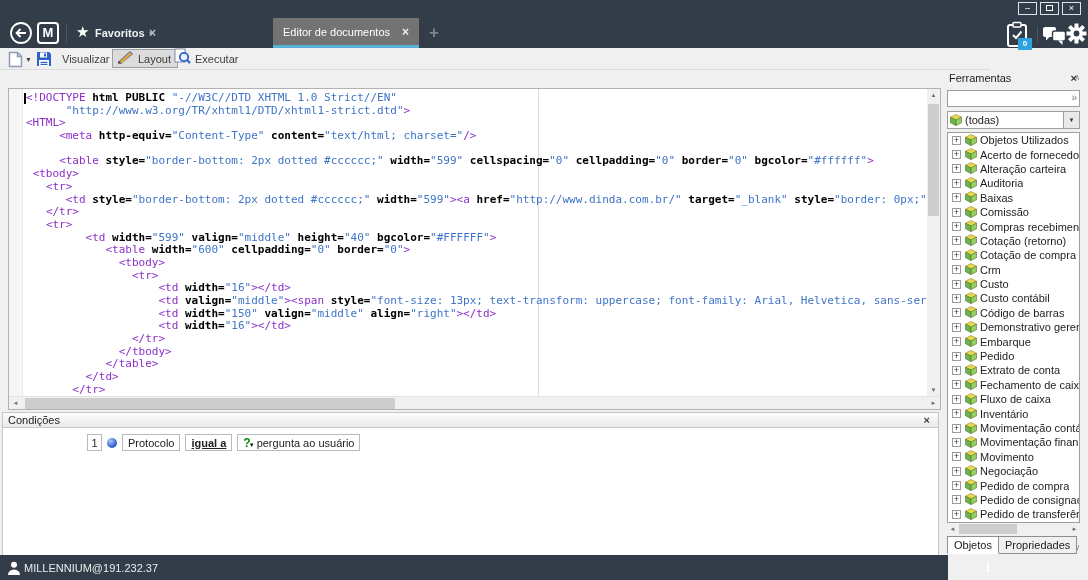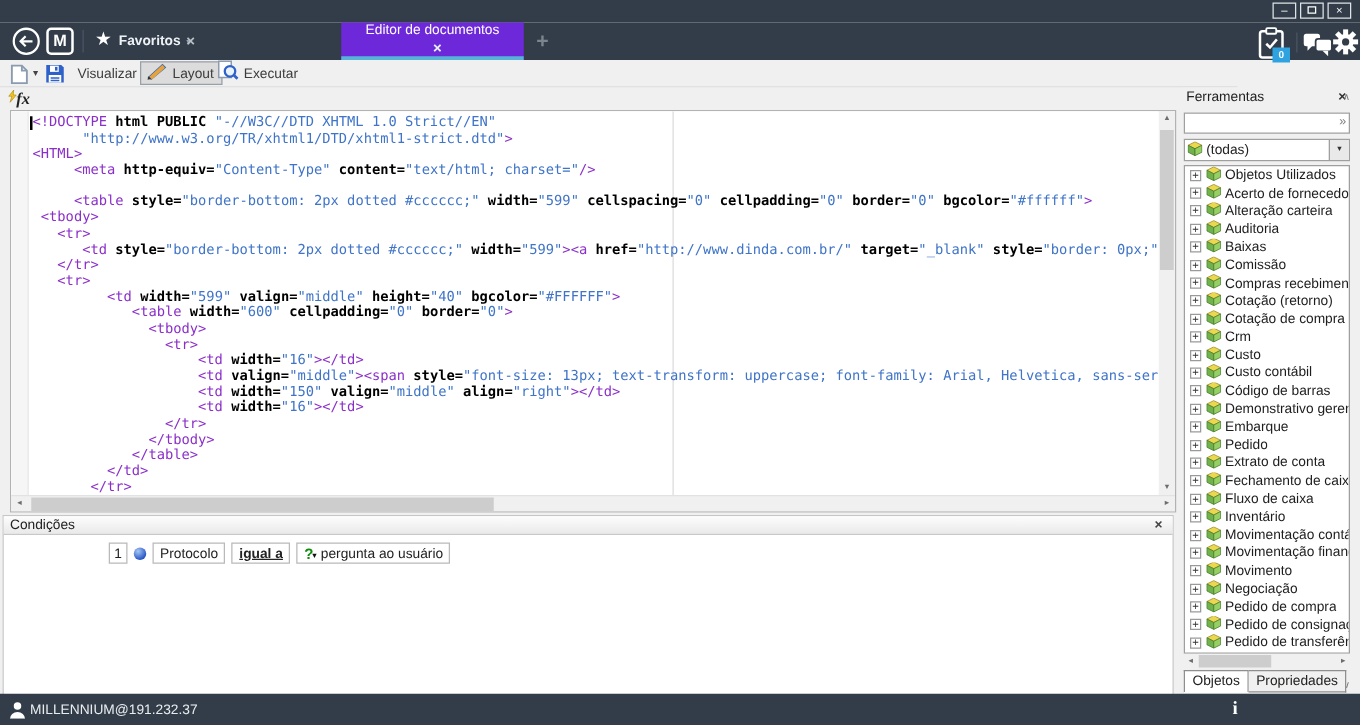--- a/index.html
+++ b/index.html
@@ -21,22 +21,22 @@
            color:#fff; font-weight:bold; font-size:13px; text-align:center; line-height:18px; }
   .hdivider { position:absolute; left:66px; top:6px; width:1px; height:18px; background:#4a5663; }
   .star { left:76px; top:4px; color:#fff; font-size:15px; line-height:20px; }
   .favlabel { position:absolute; left:95px; top:9px; color:#eef2f5; font-size:11px; font-weight:bold; }
   .favcaret { position:absolute; left:149px; top:11px; color:#93a0ab; font-size:8px; }
 
   .tab-inactive { position:absolute; left:133px; top:0; width:140px; height:30px; display:flex;
                   align-items:center; padding:0 8px; }
   .tab-inactive .tlabel { color:#c7ced5; font-size:11px; flex:1; }
   .tab-x { color:#b8c0c7; font-size:12px; font-weight:bold; margin-left:8px; }
-  .tab-active { position:absolute; left:273px; top:0; width:146px; height:30px; background:#6d28d9;
-                border-bottom:3px solid #58b2d8; display:flex; align-items:center; padding:0 10px;flex-direction:column; }
+  .tab-active { position:absolute; left:273px; top:0; width:146px; height:30px; background:#737373;
+                border-bottom:3px solid #58b2d8; display:flex; align-items:center; padding:0 10px; }
   .tab-active .tlabel { color:#fff; font-size:11px; flex:1; }
   .tab-active .tab-x { color:#e9f2f7; }
   .newtab { position:absolute; left:429px; top:5px; color:#7c858e; font-size:17px; font-weight:bold; }
 
   .clipicon { left:1005px; top:3px; }
   .badge { position:absolute; left:1018px; top:20px; width:14px; height:12px; background:#2fa3e0;
            color:#fff; font-size:8px; font-weight:bold; text-align:center; line-height:12px; }
   .hdivider2 { position:absolute; left:1037px; top:8px; width:1px; height:16px; background:#4a5663; }
   .chaticon { left:1042px; top:7px; }
   .gearicon { left:1066px; top:5px; }
@@ -130,21 +130,21 @@
   .tree-hscroll { position:absolute; left:2px; top:453px; width:133px; height:12px; background:#f0f0f0; }
   .tree-hscroll .arr { position:absolute; top:0; width:11px; height:12px; color:#6d6d6d; font-size:6px;
                        text-align:center; line-height:12px; }
   .tree-hthumb { position:absolute; left:12px; top:1px; width:58px; height:10px; background:#cdcdcd; }
   .tools-tabs { position:absolute; left:2px; top:466px; height:18px; display:flex; }
   .ttab { height:18px; border:1px solid #8e8e8e; font-size:11px; color:#222; padding:2px 6px 0 6px; }
   .ttab.active { background:#fff; border-bottom:1px solid #fff; font-weight:normal; }
   .ttab.inactive { background:#f0f0f0; border-left:none; }
 
   
-  .statusbar { position:absolute; left:0; top:555px; width:1088px; height:25px; background:#323d49; }
+  .statusbar { position:absolute; left:0; top:555px; width:948px; height:25px; background:#323d49; }
   .personicon { position:absolute; left:7px; top:6px; }
   .statustext { position:absolute; left:24px; top:7px; color:#e9ecef; font-size:11px; }
   .infoicon { position:absolute; left:986px; top:4px; color:#fff; font-family:"Liberation Serif",serif;
               font-weight:bold; font-size:15px; }
 </style>
 </head>
 <body>
 
 <div id="app">
 
@@ -243,30 +243,20 @@
         <svg width="17" height="17" viewBox="0 0 17 17">
           <rect x="1" y="1" width="10" height="13" fill="#fff" stroke="#8c9cb0" stroke-width="1.2"></rect>
           <circle cx="10" cy="9" r="4.2" fill="#eaf2fb" stroke="#2e62c9" stroke-width="1.8"></circle>
           <path d="M13.2 12.2 L16 15" stroke="#2e62c9" stroke-width="2.2" fill="none"></path>
         </svg>
       </span>
       <span class="tbtn-label">Executar</span>
     </div>
   </div>
 
-  <div class="fxrow">
-    <div class="fxbtn">
-      <span class="fxbolt">
-        <svg width="8" height="10" viewBox="0 0 8 10">
-            <path d="M5 0 L1 5 h2.5 L2 10 L7 4 H4.5 z" fill="#f5c518" stroke="#a8860b" stroke-width="0.5"></path>
-          </svg>
-      </span>
-      <span class="fxtext">fx</span>
-    </div>
-  </div>
 
   <div class="editorwrap">
     <div class="codeview">
       <div class="gutter"></div>
       <div class="guideline"></div>
       <div class="caret"></div>
       <div class="codelines"><div class="code-line"><span class="tk-tag">&lt;!DOCTYPE</span><span class="tk-attr"> html PUBLIC </span><span class="tk-val">"-//W3C//DTD XHTML 1.0 Strict//EN"</span></div><div class="code-line"><span class="tk-plain">      </span><span class="tk-val">"http://www.w3.org/TR/xhtml1/DTD/xhtml1-strict.dtd"</span><span class="tk-tag">&gt;</span></div><div class="code-line"><span class="tk-tag">&lt;HTML&gt;</span></div><div class="code-line"><span class="tk-plain">     </span><span class="tk-tag">&lt;meta</span><span class="tk-attr"> http-equiv=</span><span class="tk-val">"Content-Type"</span><span class="tk-attr"> content=</span><span class="tk-val">"text/html; charset="</span><span class="tk-tag">/&gt;</span></div><div class="code-line"></div><div class="code-line"><span class="tk-plain">     </span><span class="tk-tag">&lt;table</span><span class="tk-attr"> style=</span><span class="tk-val">"border-bottom: 2px dotted #cccccc;"</span><span class="tk-attr"> width=</span><span class="tk-val">"599"</span><span class="tk-attr"> cellspacing=</span><span class="tk-val">"0"</span><span class="tk-attr"> cellpadding=</span><span class="tk-val">"0"</span><span class="tk-attr"> border=</span><span class="tk-val">"0"</span><span class="tk-attr"> bgcolor=</span><span class="tk-val">"#ffffff"</span><span class="tk-tag">&gt;</span></div><div class="code-line"><span class="tk-plain"> </span><span class="tk-tag">&lt;tbody&gt;</span></div><div class="code-line"><span class="tk-plain">   </span><span class="tk-tag">&lt;tr&gt;</span></div><div class="code-line"><span class="tk-plain">      </span><span class="tk-tag">&lt;td</span><span class="tk-attr"> style=</span><span class="tk-val">"border-bottom: 2px dotted #cccccc;"</span><span class="tk-attr"> width=</span><span class="tk-val">"599"</span><span class="tk-tag">&gt;&lt;a</span><span class="tk-attr"> href=</span><span class="tk-val">"http://www.dinda.com.br/"</span><span class="tk-attr"> target=</span><span class="tk-val">"_blank"</span><span class="tk-attr"> style=</span><span class="tk-val">"border: 0px;"</span><span class="tk-tag">&gt;&lt;</span></div><div class="code-line"><span class="tk-plain">   </span><span class="tk-tag">&lt;/tr&gt;</span></div><div class="code-line"><span class="tk-plain">   </span><span class="tk-tag">&lt;tr&gt;</span></div><div class="code-line"><span class="tk-plain">         </span><span class="tk-tag">&lt;td</span><span class="tk-attr"> width=</span><span class="tk-val">"599"</span><span class="tk-attr"> valign=</span><span class="tk-val">"middle"</span><span class="tk-attr"> height=</span><span class="tk-val">"40"</span><span class="tk-attr"> bgcolor=</span><span class="tk-val">"#FFFFFF"</span><span class="tk-tag">&gt;</span></div><div class="code-line"><span class="tk-plain">            </span><span class="tk-tag">&lt;table</span><span class="tk-attr"> width=</span><span class="tk-val">"600"</span><span class="tk-attr"> cellpadding=</span><span class="tk-val">"0"</span><span class="tk-attr"> border=</span><span class="tk-val">"0"</span><span class="tk-tag">&gt;</span></div><div class="code-line"><span class="tk-plain">              </span><span class="tk-tag">&lt;tbody&gt;</span></div><div class="code-line"><span class="tk-plain">                </span><span class="tk-tag">&lt;tr&gt;</span></div><div class="code-line"><span class="tk-plain">                    </span><span class="tk-tag">&lt;td</span><span class="tk-attr"> width=</span><span class="tk-val">"16"</span><span class="tk-tag">&gt;&lt;/td&gt;</span></div><div class="code-line"><span class="tk-plain">                    </span><span class="tk-tag">&lt;td</span><span class="tk-attr"> valign=</span><span class="tk-val">"middle"</span><span class="tk-tag">&gt;&lt;span</span><span class="tk-attr"> style=</span><span class="tk-val">"font-size: 13px; text-transform: uppercase; font-family: Arial, Helvetica, sans-serif;</span></div><div class="code-line"><span class="tk-plain">                    </span><span class="tk-tag">&lt;td</span><span class="tk-attr"> width=</span><span class="tk-val">"150"</span><span class="tk-attr"> valign=</span><span class="tk-val">"middle"</span><span class="tk-attr"> align=</span><span class="tk-val">"right"</span><span class="tk-tag">&gt;&lt;/td&gt;</span></div><div class="code-line"><span class="tk-plain">                    </span><span class="tk-tag">&lt;td</span><span class="tk-attr"> width=</span><span class="tk-val">"16"</span><span class="tk-tag">&gt;&lt;/td&gt;</span></div><div class="code-line"><span class="tk-plain">                </span><span class="tk-tag">&lt;/tr&gt;</span></div><div class="code-line"><span class="tk-plain">              </span><span class="tk-tag">&lt;/tbody&gt;</span></div><div class="code-line"><span class="tk-plain">            </span><span class="tk-tag">&lt;/table&gt;</span></div><div class="code-line"><span class="tk-plain">         </span><span class="tk-tag">&lt;/td&gt;</span></div><div class="code-line"><span class="tk-plain">       </span><span class="tk-tag">&lt;/tr&gt;</span></div></div>
     </div>
     <div class="vscroll">
       <span class="arr" style="top:0;">▲</span>

